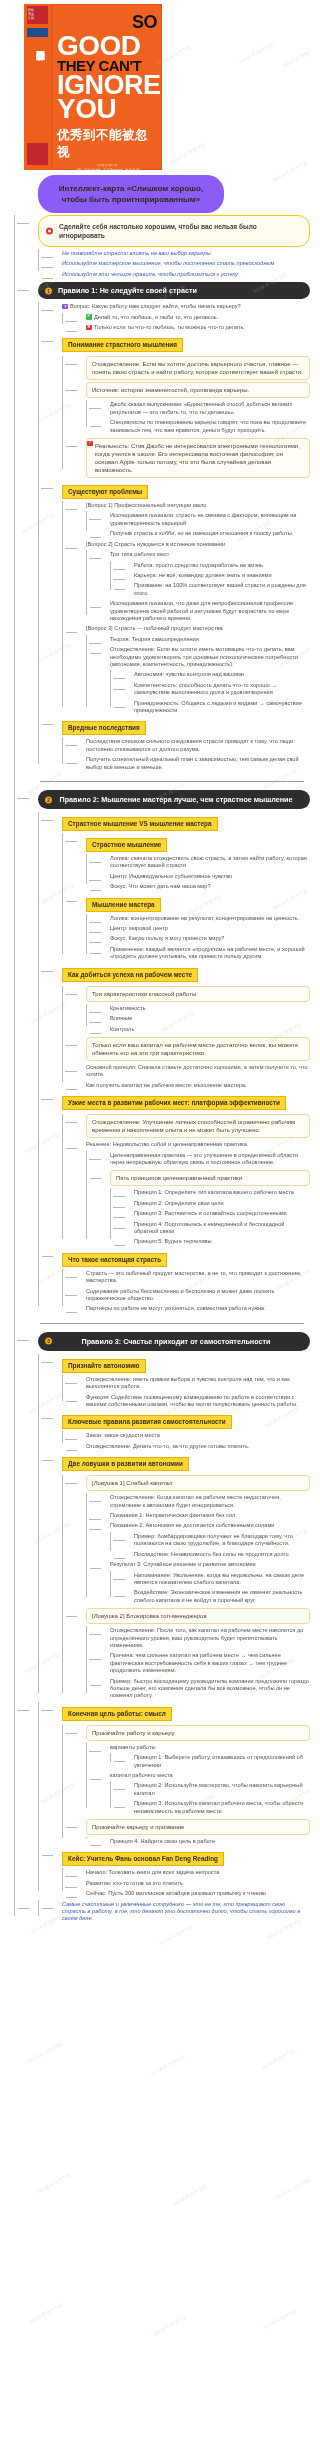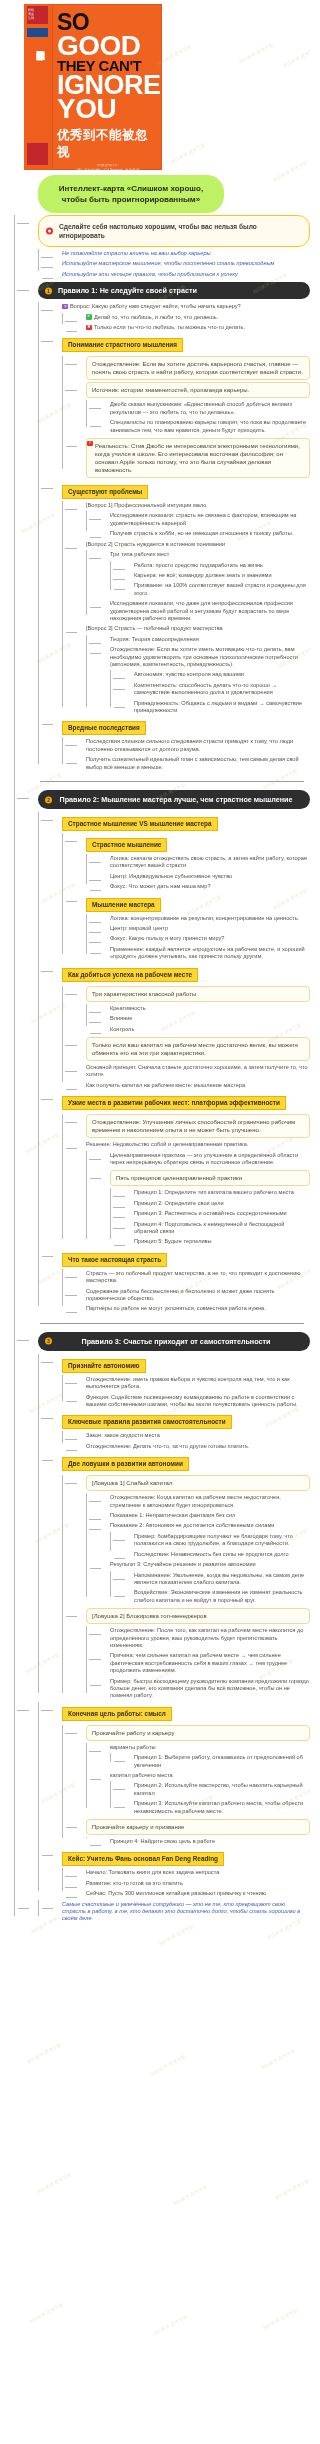--- a/index.html
+++ b/index.html
@@ -22,31 +22,31 @@
   .cover .spine{position:absolute;left:0;top:0;width:28px;height:166px;background:#ef5f1c;
                 border-right:1px solid #e0561a;}
   .cover .spine .redtag{position:absolute;left:3px;top:2px;width:21px;height:18px;background:#c1272d;}
   .cover .spine .redtag span{display:block;color:#fff;font-size:3px;line-height:4px;padding:2px 1px;}
   .cover .spine .bluetag{position:absolute;left:3px;top:24px;width:21px;height:9px;background:#1d4e8f;}
   .cover .spine .vtxt{position:absolute;left:6px;top:40px;width:16px;color:#fff;font-size:8.5px;
                       line-height:10px;font-weight:bold;writing-mode:vertical-rl;text-orientation:upright;}
   .cover .spine .botbar{position:absolute;left:3px;bottom:5px;width:21px;height:22px;background:#c1272d;}
   .cover .face{position:absolute;left:28px;top:0;right:0;bottom:0;padding:4px 5px 0 5px;}
   .ct{font-family:"Liberation Sans","DejaVu Sans",sans-serif;font-weight:bold;letter-spacing:-.5px;}
-  .ct.so{color:#111;font-size:23px;line-height:21px;margin-top:4px;}
+  .ct.so{color:#111;font-size:18px;line-height:21px;margin-top:4px;text-align:right;}
   .ct.good{color:#fff;font-size:28px;line-height:25px;}
   .ct.they{color:#111;font-size:15px;line-height:15px;}
   .ct.ign{color:#fff;font-size:27px;line-height:24px;}
   .ct.you{color:#fff;font-size:28px;line-height:23px;}
   .cn-title{color:#fff;font-size:12.5px;font-weight:bold;margin-top:7px;letter-spacing:.5px;}
   .cn-auth{color:#ffe0cd;font-size:3.2px;text-align:center;margin-top:7px;line-height:4.5px;}
   .cn-pub{color:#ffd7bf;font-size:2.6px;text-align:center;position:absolute;bottom:3px;left:0;right:0;}
 
   
-  .root-node{position:relative;margin:0 0 0 38px;width:186px;background:#bef264;border-radius:17px;
+  .root-node{position:relative;margin:0 0 0 38px;width:186px;background:#8b5cf6;border-radius:17px;
              padding:8px 10px;text-align:center;color:#2f2a16;font-size:8px;font-weight:bold;
              line-height:11px;box-sizing:border-box;}
 
   
   .tree{position:relative;margin-left:14px;padding-left:0;}
   ul.branch{list-style:none;margin:0;padding:0 0 0 15px;position:relative;}
   ul.branch::before{content:"";position:absolute;left:0;top:0;bottom:9px;width:1px;background:#b6b6b6;}
   ul.branch>li{position:relative;padding:0 0 0 9px;margin:0;}
   ul.branch>li::before{content:"";position:absolute;left:-12px;top:8px;width:12px;height:1px;background:#b6b6b6;}
   ul.branch>li:last-child::after{content:"";position:absolute;left:-12px;top:8px;bottom:0;width:1px;background:#fff;}

